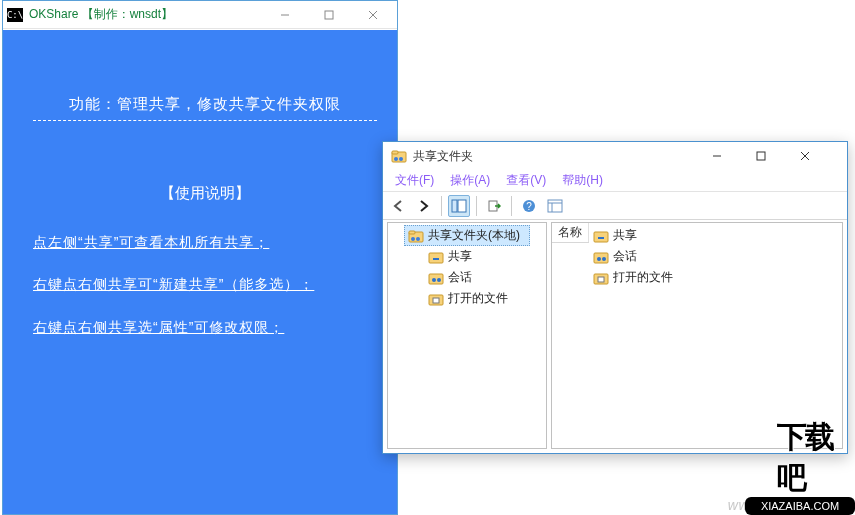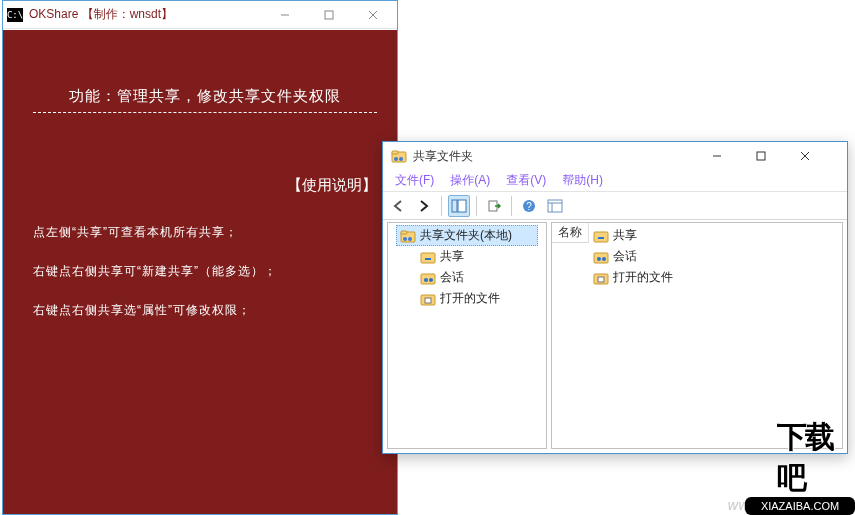--- a/index.html
+++ b/index.html
@@ -20,39 +20,39 @@
     height: 28px; background: #fff;
     display: flex; align-items: center;
     padding: 0 2px 0 4px;
     border-bottom: 1px solid #e5e5e5;
   }
   .win1-titlebar .cmd-icon {
     width: 16px; height: 14px; background: #000;
     display:inline-flex; align-items:center; justify-content:center;
     color:#fff; font-size:9px; font-family: monospace; margin-right:6px;
   }
-  .win1-titlebar .title-text { color:#7f1d1d; font-size:12px; flex:1; white-space:nowrap; overflow:hidden; }
+  .win1-titlebar .title-text { color:#15803d; font-size:12px; flex:1; white-space:nowrap; overflow:hidden; }
   .winbtns1 { display:flex; gap:0; }
   .winbtn1 { width:44px; height:24px; display:flex; align-items:center; justify-content:center; color:#999; }
 
   .win1-body {
     position:absolute; left:0; right:0; top:29px; bottom:0;
-    background:#7f1d1d;
-    color:#fff; padding: 30px 20px 10px 30px;
+    background:#3b82f6;
+    color:#fff; padding: 38px 20px 10px 30px;
     font-size:14px; line-height: 1.6;
   }
   .win1-body .heading {
     text-align:center; font-size:15px; letter-spacing:1px;
     margin: 24px 0 2px;
   }
   .dashline {
     border:none; border-top: 1px dashed #fff; margin: 4px 0 60px;
   }
-  .subhead { text-align:right; margin: 0 0 26px; font-size:15px; }
-  .instructions p { margin: 8px 0 20px; font-size:12px; letter-spacing:1px; }
+  .subhead { text-align:center; margin: 0 0 26px; font-size:15px; }
+  .instructions p { margin: 8px 0 20px; font-size:14px; letter-spacing:1px;text-decoration:underline; }
 
   
   .win2 {
     position: absolute; left: 382px; top: 141px;
     width: 466px; height: 313px;
     border: 1px solid #4a91cf;
     background: #fff;
     box-shadow: 0 4px 14px rgba(0,0,0,0.25);
   }
   .win2-titlebar {
@@ -82,21 +82,21 @@
   }
   .tbtn.sel { border-color:#7eb2dd; background:#cde6f7; }
   .tbar-sep { width:1px; height:20px; background:#ccc; margin:0 2px; }
 
   .win2-client {
     position:absolute; left:4px; right:4px; top: 80px; bottom:4px;
     display:flex; gap:4px;
   }
   .tree-pane {
     width: 160px; border:1px solid #c0c0c0; background:#fff;
-    padding: 2px 8px; overflow:auto;
+    padding: 2px 16px; overflow:auto;
   }
   .list-pane {
     flex:1; border:1px solid #c0c0c0; background:#fff;
     display:flex; flex-direction:row;
   }
   .list-header {
     height: 20px; border-bottom:1px solid #d7d7d7;
     display:flex; align-items:center; background:#fff;
   }
   .list-header .col {

